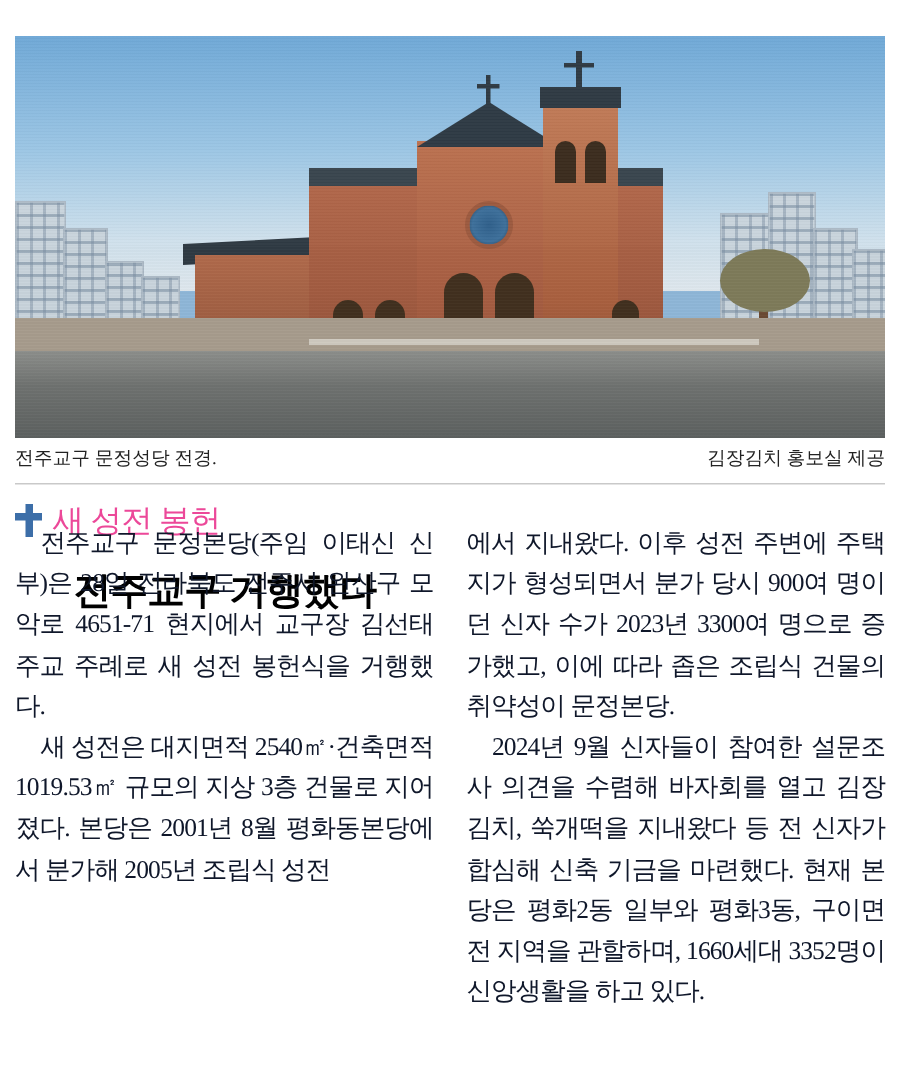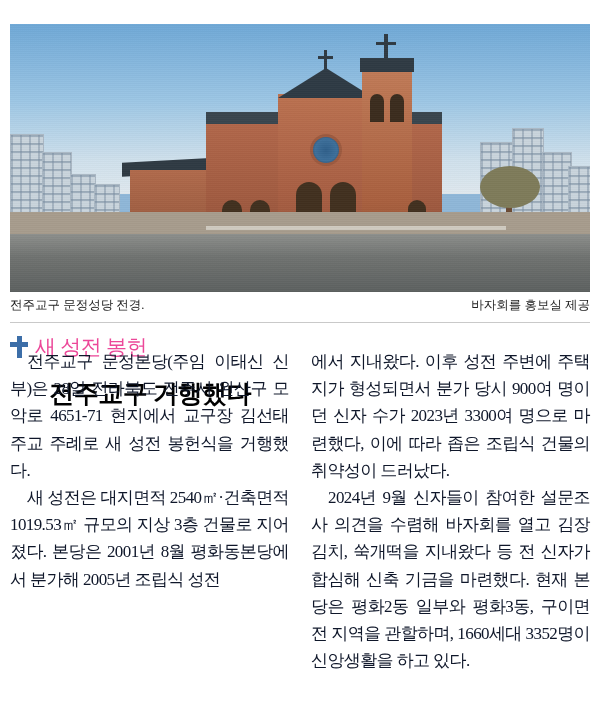--- a/index.html
+++ b/index.html
@@ -312,36 +312,36 @@
       <div class="plaza"></div>
       <div class="curb"></div>
       <div class="ground"></div>
       <div class="rail"></div>
       <div class="photo-overlay-grain"></div>
     </div>
   </div>
 
   <div class="caption-row">
     <div class="caption-left">전주교구 문정성당 전경.</div>
-    <div class="caption-right">바자회를 홍보실 제공</div>
+    <div class="caption-right">김장김치 홍보실 제공</div>
   </div>
   <div class="rule"></div>
 
   <div class="head-area">
     <div class="kicker">
       <span class="kicker-cross"></span>
       <span class="kicker-text">새 성전 봉헌</span>
     </div>
     <div class="headline">전주교구 거행했다</div>
   </div>
 
   <div class="cols">
     <div class="col col-left">
       <p>전주교구 문정본당(주임 이태신 신부)은 28일 전라북도 전주시 완산구 모악로 4651-71 현지에서 교구장 김선태 주교 주례로 새 성전 봉헌식을 거행했다.</p>
       <p>새 성전은 대지면적 2540㎡·건축면적 1019.53㎡ 규모의 지상 3층 건물로 지어졌다. 본당은 2001년 8월 평화동본당에서 분가해 2005년 조립식 성전</p>
     </div>
     <div class="col col-right">
-      <p class="noindent">에서 지내왔다. 이후 성전 주변에 주택지가 형성되면서 분가 당시 900여 명이던 신자 수가 2023년 3300여 명으로 마련했다, 이에 따라 좁은 조립식 건물의 취약성이 드러났다.</p>
+      <p class="noindent">에서 지내왔다. 이후 성전 주변에 주택지가 형성되면서 분가 당시 900여 명이던 신자 수가 2023년 3300여 명으로 증가했고, 이에 따라 좁은 조립식 건물의 취약성이 문정본당.</p>
       <p>2024년 9월 신자들이 참여한 설문조사 의견을 수렴해 바자회를 열고 김장김치, 쑥개떡을 지내왔다 등 전 신자가 합심해 신축 기금을 마련했다. 현재 본당은 평화2동 일부와 평화3동, 구이면 전 지역을 관할하며, 1660세대 3352명이 신앙생활을 하고 있다.</p>
     </div>
   </div>
 
 </div>
 
 </body></html>

